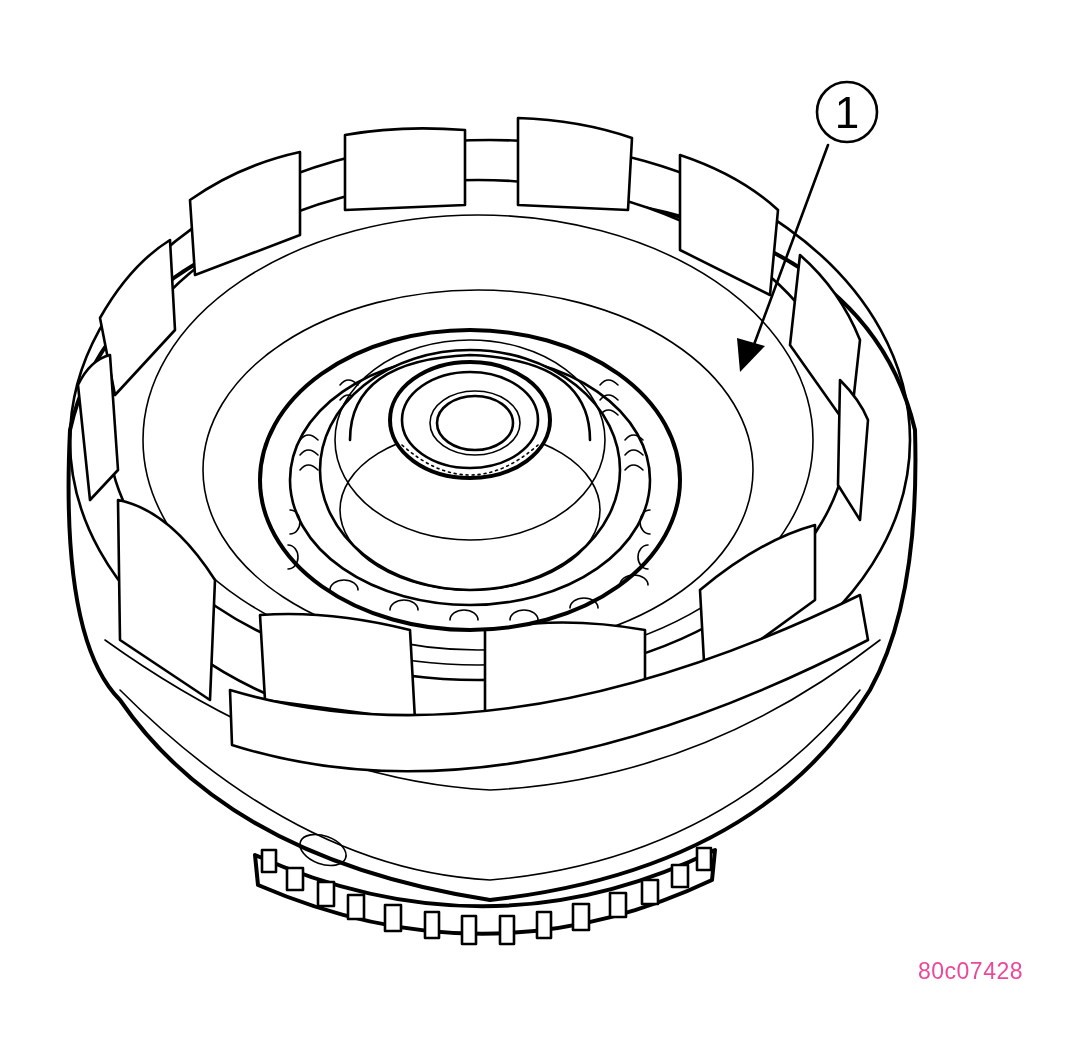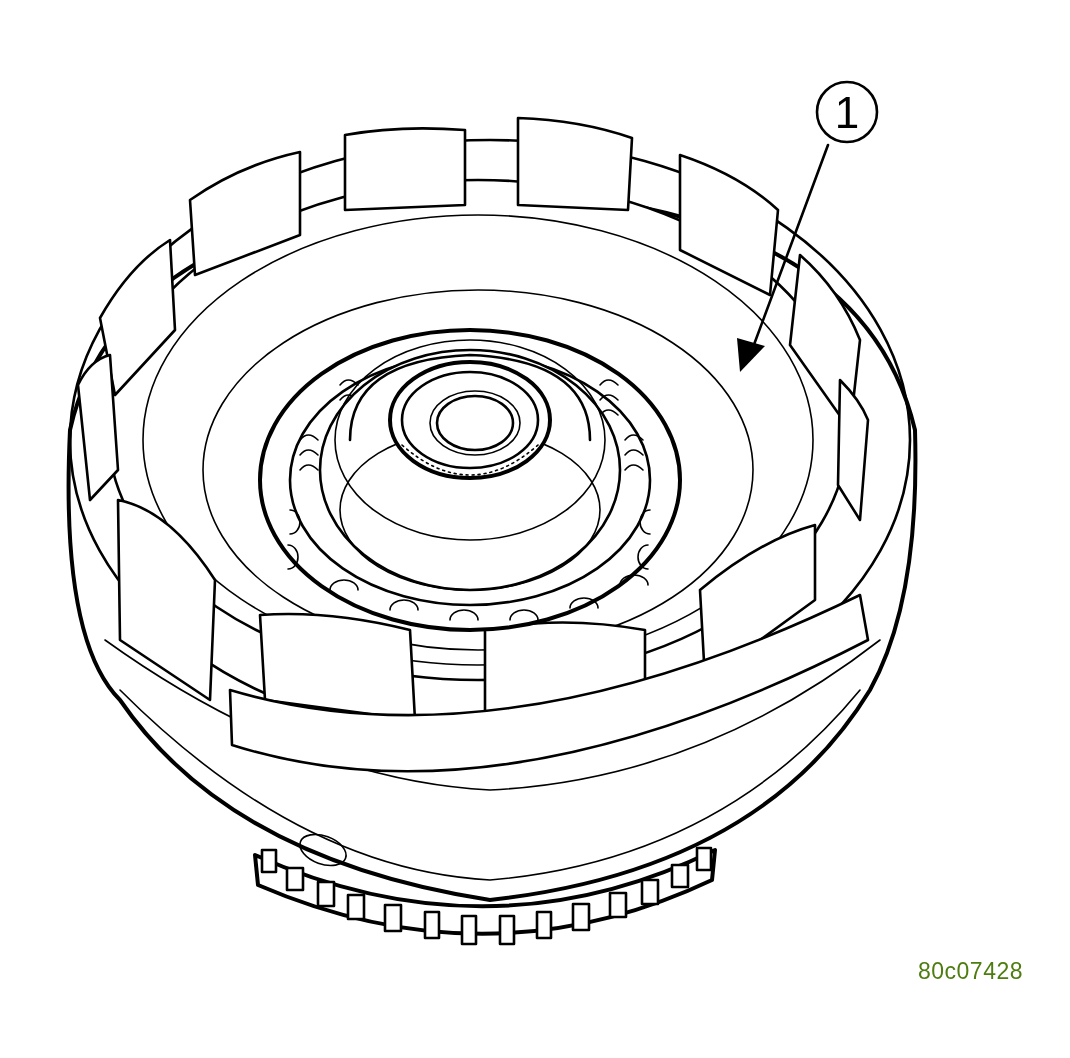--- a/index.html
+++ b/index.html
@@ -16,21 +16,21 @@
     fill: #000;
     text-anchor: middle;
     dominant-baseline: central;
   }
   .ref-code {
     position: absolute;
     left: 918px;
     top: 958px;
     font-family: "Liberation Sans", sans-serif;
     font-size: 23px;
-    color: #4d7c0f;
+    color: #ec4899;
     letter-spacing: 0.5px;
   }
 </style>
 </head>
 <body>
 
 <svg id="diagram" viewBox="0 0 1070 1058" xmlns="http://www.w3.org/2000/svg">
 
   <g>
     <path class="line thick white" d="M255 855 Q 490 960 715 850 L 712 880 Q 490 985 258 885 Z"></path>

